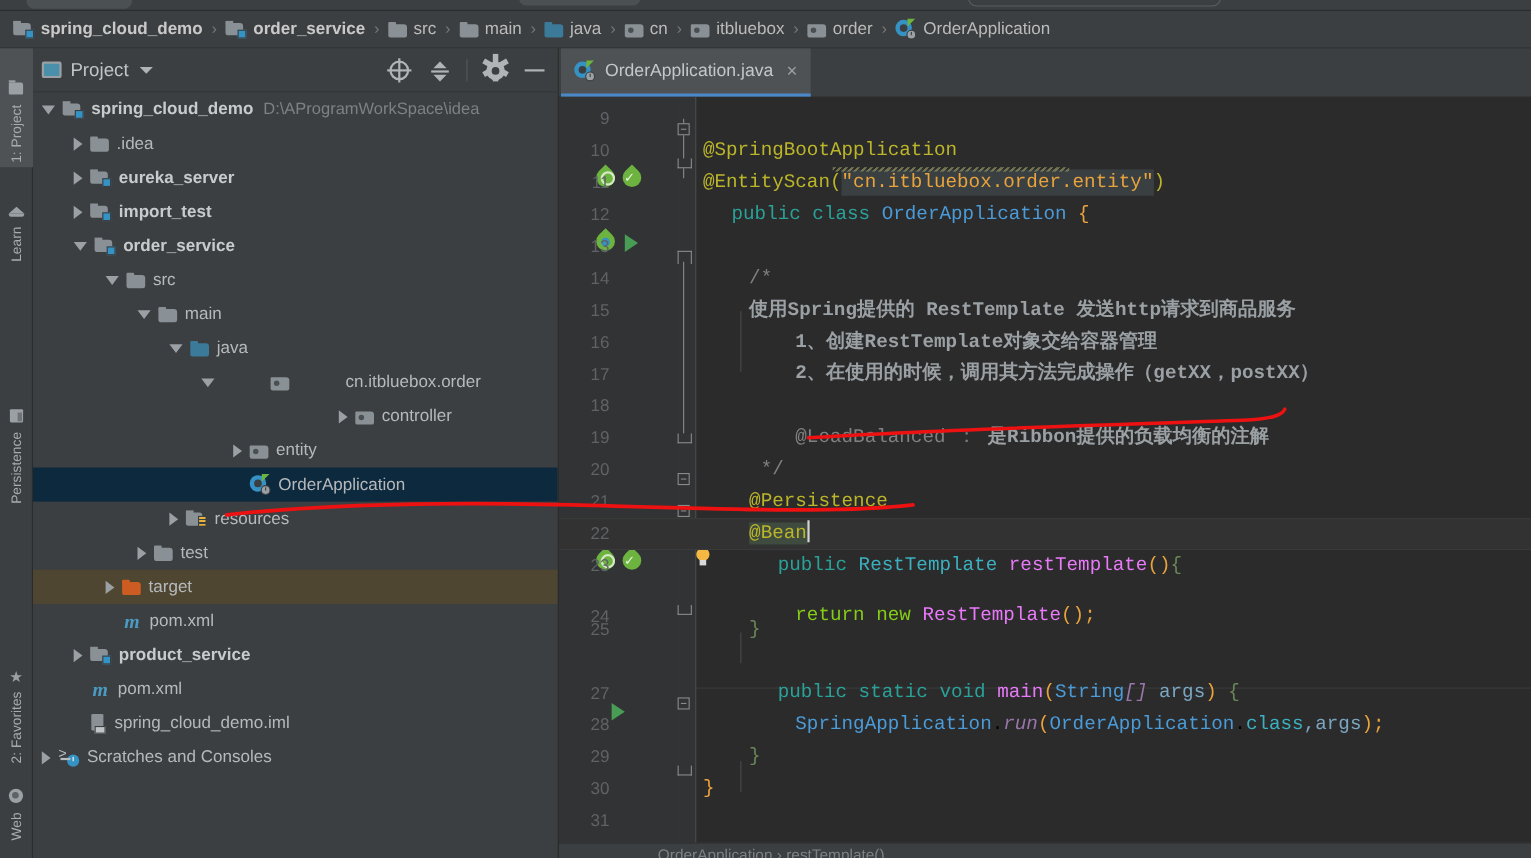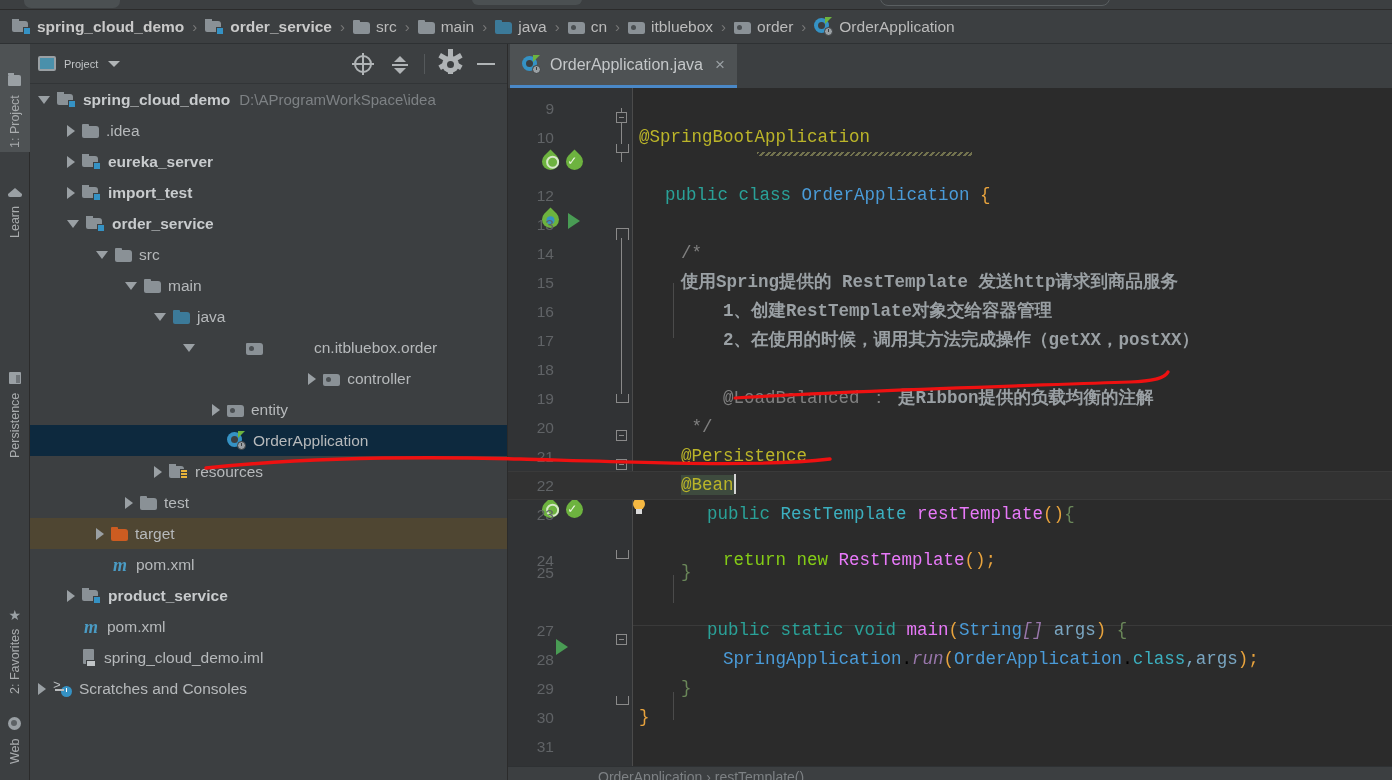--- a/index.html
+++ b/index.html
@@ -224,21 +224,21 @@
     background: #3c3f41; border-right: 1px solid #2b2b2b;
   }
   .pp-header {
     position: relative; height: 40px; display: flex; align-items: center;
     padding: 0 8px; border-bottom: 1px solid #323537;
   }
   .pp-title-icon {
     width: 18px; height: 15px; border: 2px solid #9aa0a4; border-radius: 2px;
     background: #4a90ab; margin-right: 8px;
   }
-  .pp-title { color: #c2c5c7; font-size: 11px; }
+  .pp-title { color: #c2c5c7; font-size: 17px; }
   .pp-caret {
     margin-left: 10px; width:0;height:0;
     border-left:6px solid transparent;border-right:6px solid transparent;
     border-top:6px solid #b0b4b6;
   }
   .pp-actions { position: absolute; right: 6px; top: 0; height: 40px;
     display:flex; align-items:center; gap: 6px; }
   .pp-act { width: 30px; height: 30px; position: relative; cursor: default; }
   .pp-sep { width:1px; height:20px; background:#55595b; margin: 0 4px;}
 
@@ -727,20 +727,21 @@
 
       <div style="position:absolute;left:125px;right:0;top:537px;height:1px;background:#3a3a3a;"></div>
 
       <div class="indent-guide" style="left:165px; top:195px; height:55px;"></div>
       <div class="indent-guide" style="left:165px; top:487px; height:28px;"></div>
       <div class="indent-guide" style="left:165px; top:604px; height:28px;"></div>
 
       <div class="code-lines" id="codelines">
           <div class="cl" style="top: 6px;"><span class="lnum">9</span><span class="ctext"></span></div>
           <div class="cl" style="top: 35px;"><span class="lnum">10</span><span class="ctext"><span class="tk-ann">@SpringBootApplication</span></span></div>
+          <div class="cl" style="top: 64px;"><span class="lnum">11</span><span class="ctext"><span class="tk-ann">@EntityScan(</span><span class="str-bg"><span class="tk-str">"cn.itbluebox.order.entity"</span></span><span class="tk-ann">)</span></span></div>
           <div class="cl" style="top: 93px;"><span class="lnum">12</span><span class="ctext"><span class="tk-kw">public class </span><span class="tk-cls">OrderApplication</span> <span class="tk-brace">{</span></span></div>
           <div class="cl" style="top: 122px;"><span class="lnum">13</span><span class="ctext"></span></div>
           <div class="cl" style="top: 151px;"><span class="lnum">14</span><span class="ctext">    <span class="tk-cmt">/*</span></span></div>
           <div class="cl" style="top: 180px;"><span class="lnum">15</span><span class="ctext">    <span class="tk-cmt-b">使用Spring提供的 RestTemplate 发送http请求到商品服务</span></span></div>
           <div class="cl" style="top: 209px;"><span class="lnum">16</span><span class="ctext">        <span class="tk-cmt-b">1、创建RestTemplate对象交给容器管理</span></span></div>
           <div class="cl" style="top: 238px;"><span class="lnum">17</span><span class="ctext">        <span class="tk-cmt-b">2、在使用的时候，调用其方法完成操作（getXX，postXX）</span></span></div>
           <div class="cl" style="top: 267px;"><span class="lnum">18</span><span class="ctext"></span></div>
           <div class="cl" style="top: 296px;"><span class="lnum">19</span><span class="ctext">        <span class="tk-cmt">@LoadBalanced ： </span><span class="tk-cmt-b">是Ribbon提供的负载均衡的注解</span></span></div>
           <div class="cl" style="top: 325px;"><span class="lnum">20</span><span class="ctext">     <span class="tk-cmt">*/</span></span></div>
           <div class="cl" style="top: 354px;"><span class="lnum">21</span><span class="ctext">    <span class="tk-ann">@Persistence</span></span></div>

